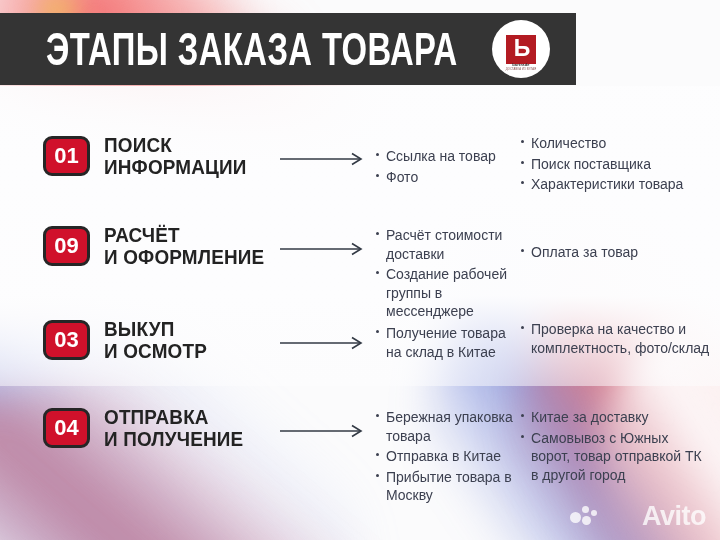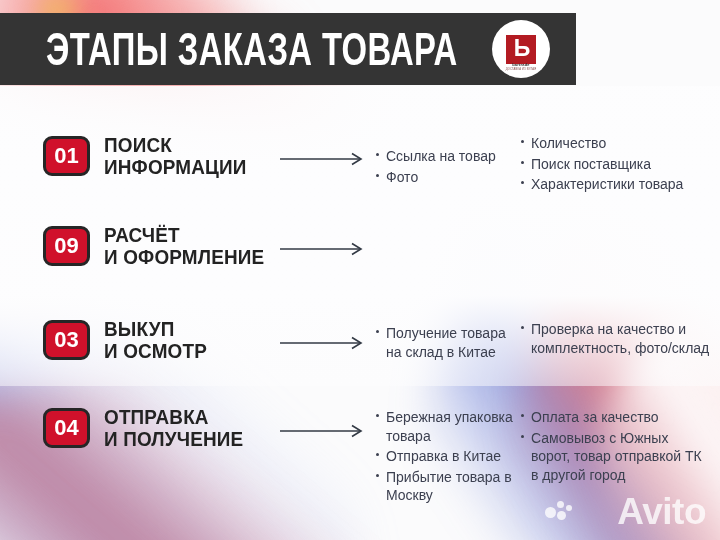--- a/index.html
+++ b/index.html
@@ -313,21 +313,21 @@
     background: #ffffff;
   }
   .d1 { left: 0px;  top: 6px;  width: 11px; height: 11px; }
   .d2 { left: 12px; top: 0px;  width: 7px;  height: 7px; }
   .d3 { left: 12px; top: 10px; width: 9px;  height: 9px; }
   .d4 { left: 21px; top: 4px;  width: 6px;  height: 6px; }
   .avito-word {
     color: #ffffff;
     font-family: "Liberation Sans", sans-serif;
     font-weight: bold;
-    font-size: 37px;
+    font-size: 27px;
     line-height: 1;
     letter-spacing: -0.5px;
     margin-left: 42px;
   }
 </style>
 </head>
 <body>
 
 <div id="poster">
 
@@ -399,20 +399,33 @@
           <span>РАСЧЁТ</span>
           <span class="l2">И ОФОРМЛЕНИЕ</span>
         </div>
       </div>
       <div class="arrow-wrap">
         <svg class="arrow-svg" width="88" height="14" viewBox="0 0 88 14">
           <line x1="0" y1="7" x2="80" y2="7" stroke="#333a45" stroke-width="1.6"></line>
           <polyline points="72,1.5 81,7 72,12.5" fill="none" stroke="#333a45" stroke-width="1.6"></polyline>
         </svg>
       </div>
+      <div class="bullets-wrap">
+        <div class="bullet-col c1">
+          <ul>
+            <li>Расчёт стоимости доставки</li>
+            <li>Создание рабочей группы в мессенджере</li>
+          </ul>
+        </div>
+        <div class="bullet-col c2">
+          <ul>
+            <li>Оплата за товар</li>
+          </ul>
+        </div>
+      </div>
     </div>
 
     <div class="step-row r3">
       <div class="step-left">
         <div class="num-badge">03</div>
         <div class="step-title">
           <span>ВЫКУП</span>
           <span class="l2">И ОСМОТР</span>
         </div>
       </div>
@@ -453,21 +466,21 @@
       <div class="bullets-wrap">
         <div class="bullet-col c1">
           <ul>
             <li>Бережная упаковка товара</li>
             <li>Отправка в Китае</li>
             <li>Прибытие товара в Москву</li>
           </ul>
         </div>
         <div class="bullet-col c2">
           <ul>
-            <li>Оплата за качество</li>
+            <li>Китае за доставку</li>
             <li>Самовывоз с Южных ворот, товар отправкой ТК в другой город</li>
           </ul>
         </div>
       </div>
     </div>
 
   </div>
 
   <div class="avito">
     <div class="avito-dots">

